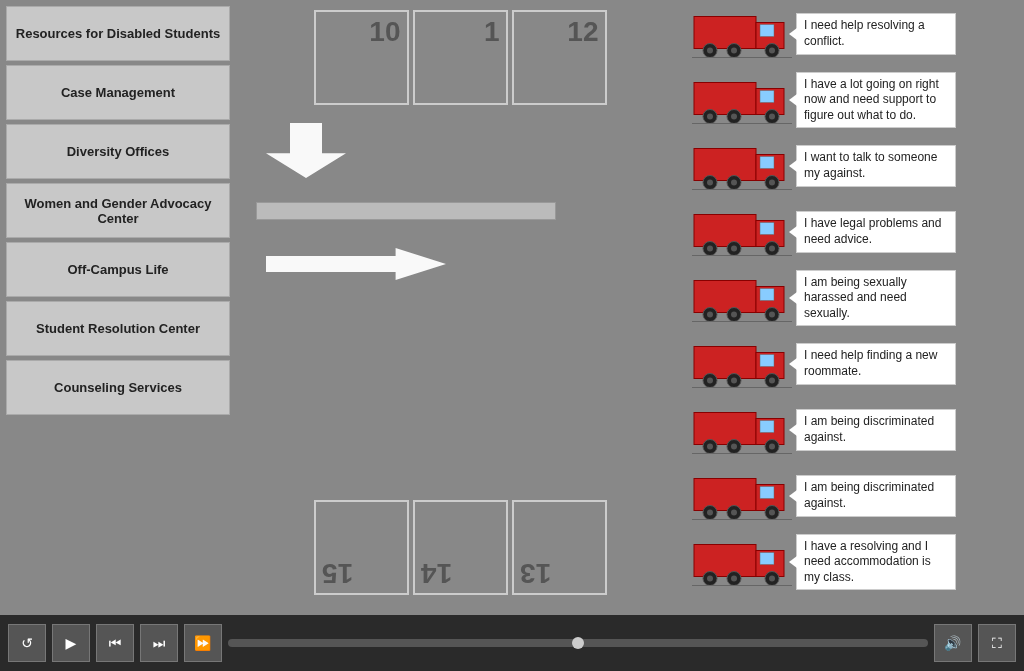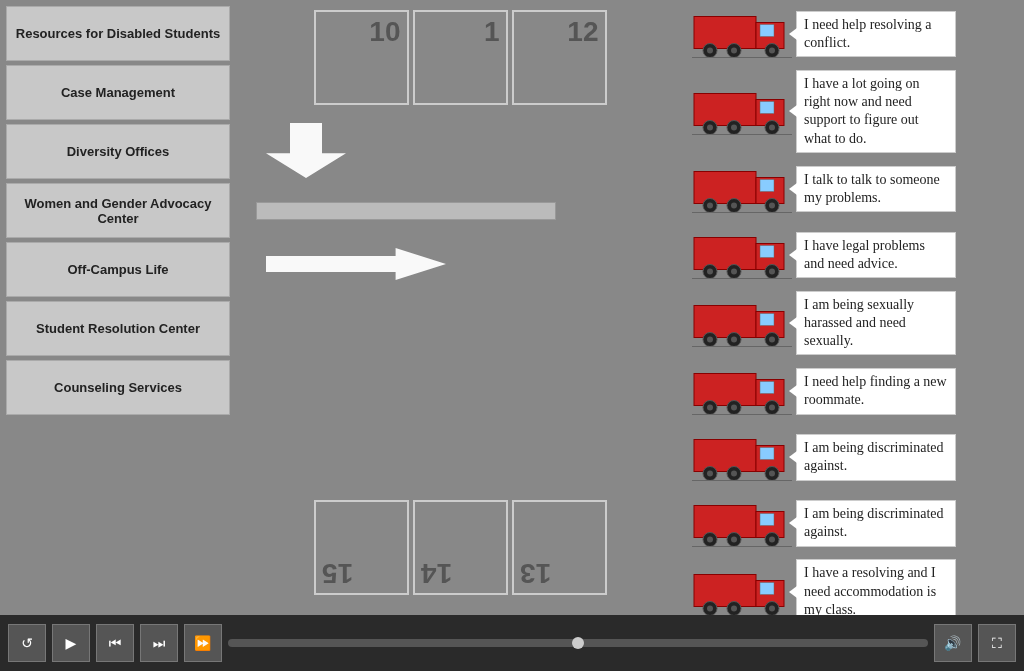--- a/index.html
+++ b/index.html
@@ -109,27 +109,26 @@
       height: 60px;
       flex-shrink: 0;
       position: relative;
     }
 
     
     .speech-bubble {
       background: white;
       border: 1px solid #ccc;
       padding: 4px 7px;
-      font-size: 14px;
+      font-size: 12px;
       color: #222;
       max-width: 160px;
       position: relative;
       line-height: 1.3;
       flex: 1;
-      font-family: Liberation Serif, serif;
     }
 
     .speech-bubble::before {
       content: '';
       position: absolute;
       left: -8px;
       top: 50%;
       transform: translateY(-50%);
       border-top: 6px solid transparent;
       border-bottom: 6px solid transparent;
@@ -342,21 +341,21 @@
           <circle cx="18" cy="44" r="7" fill="#222" stroke="#555" stroke-width="1"></circle>
           <circle cx="18" cy="44" r="3" fill="#555"></circle>
           <circle cx="42" cy="44" r="7" fill="#222" stroke="#555" stroke-width="1"></circle>
           <circle cx="42" cy="44" r="3" fill="#555"></circle>
           <circle cx="80" cy="44" r="7" fill="#222" stroke="#555" stroke-width="1"></circle>
           <circle cx="80" cy="44" r="3" fill="#555"></circle>
           <line x1="0" y1="51" x2="100" y2="51" stroke="#666" stroke-width="1"></line>
         </svg>
       </div>
       <div class="speech-bubble">
-        <span>I talk to talk to someone my problems.</span>
+        <span>I want to talk to someone my against.</span>
       </div>
     </div>
 
     <div class="truck-row">
       <div class="truck-container">
         <svg class="truck-svg" viewBox="0 0 100 55">
           <rect x="2" y="10" width="62" height="32" fill="#cc2222" stroke="#880000" stroke-width="1"></rect>
           <rect x="64" y="16" width="28" height="26" fill="#cc2222" stroke="#880000" stroke-width="1"></rect>
           <rect x="68" y="18" width="14" height="12" fill="#88ccff" stroke="#666" stroke-width="0.5"></rect>
           <circle cx="18" cy="44" r="7" fill="#222" stroke="#555" stroke-width="1"></circle>

